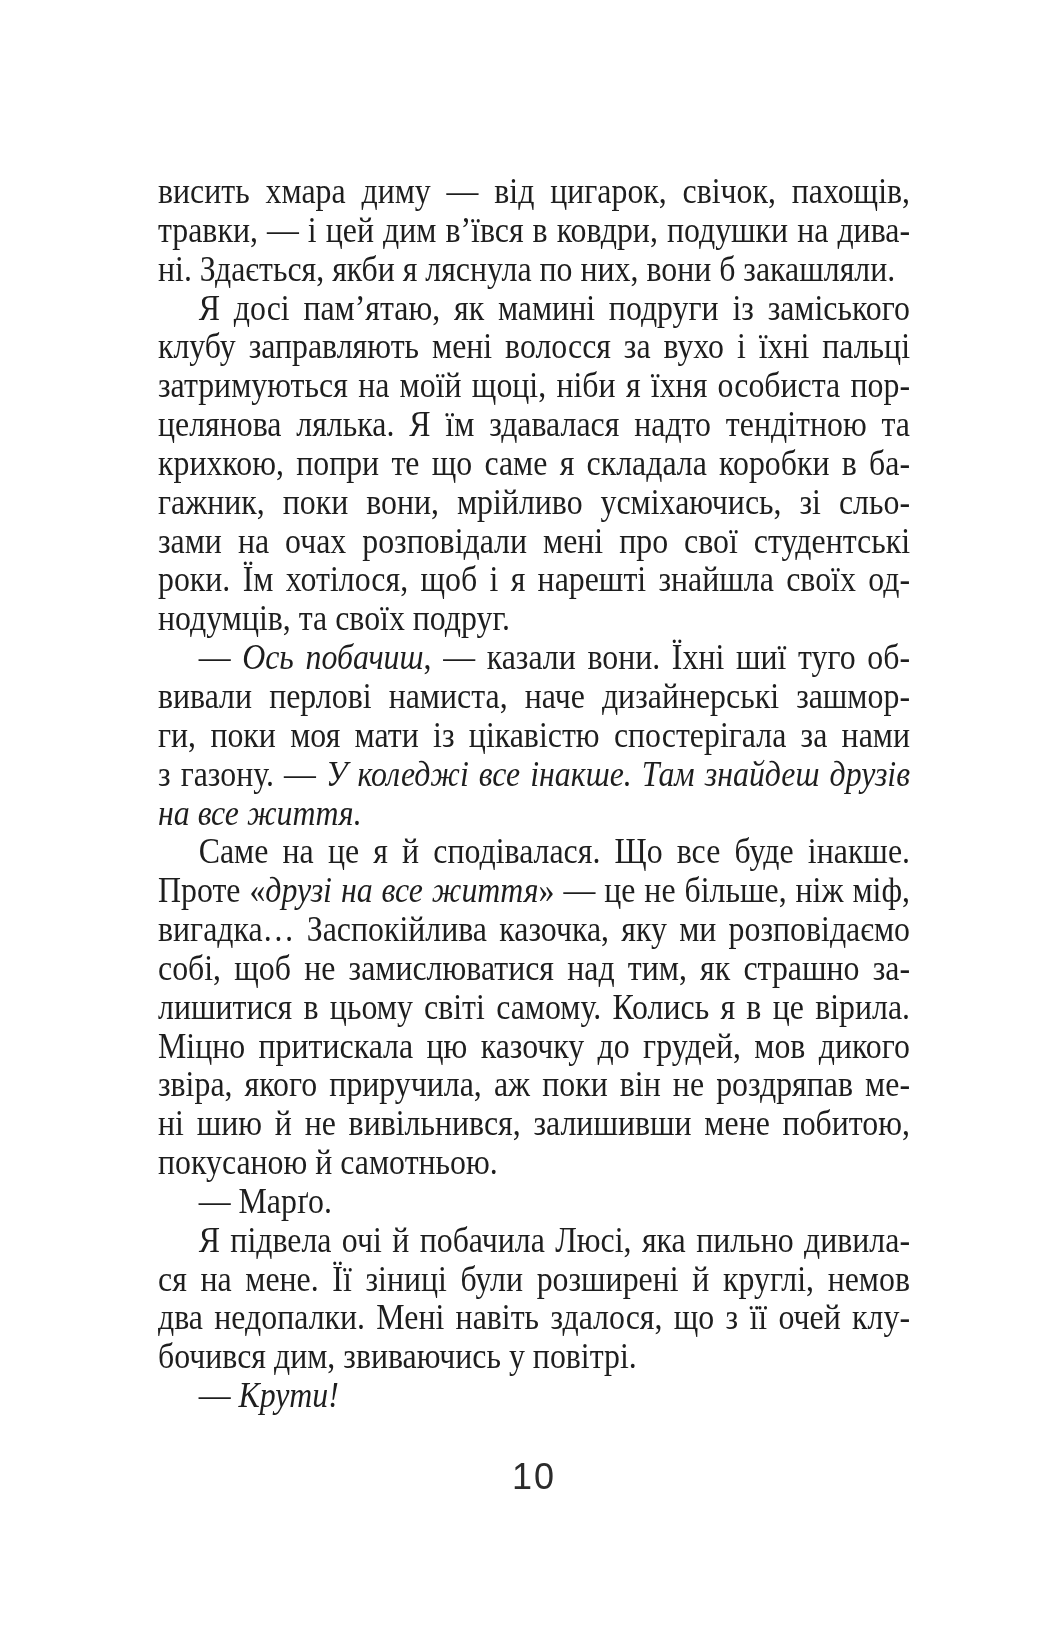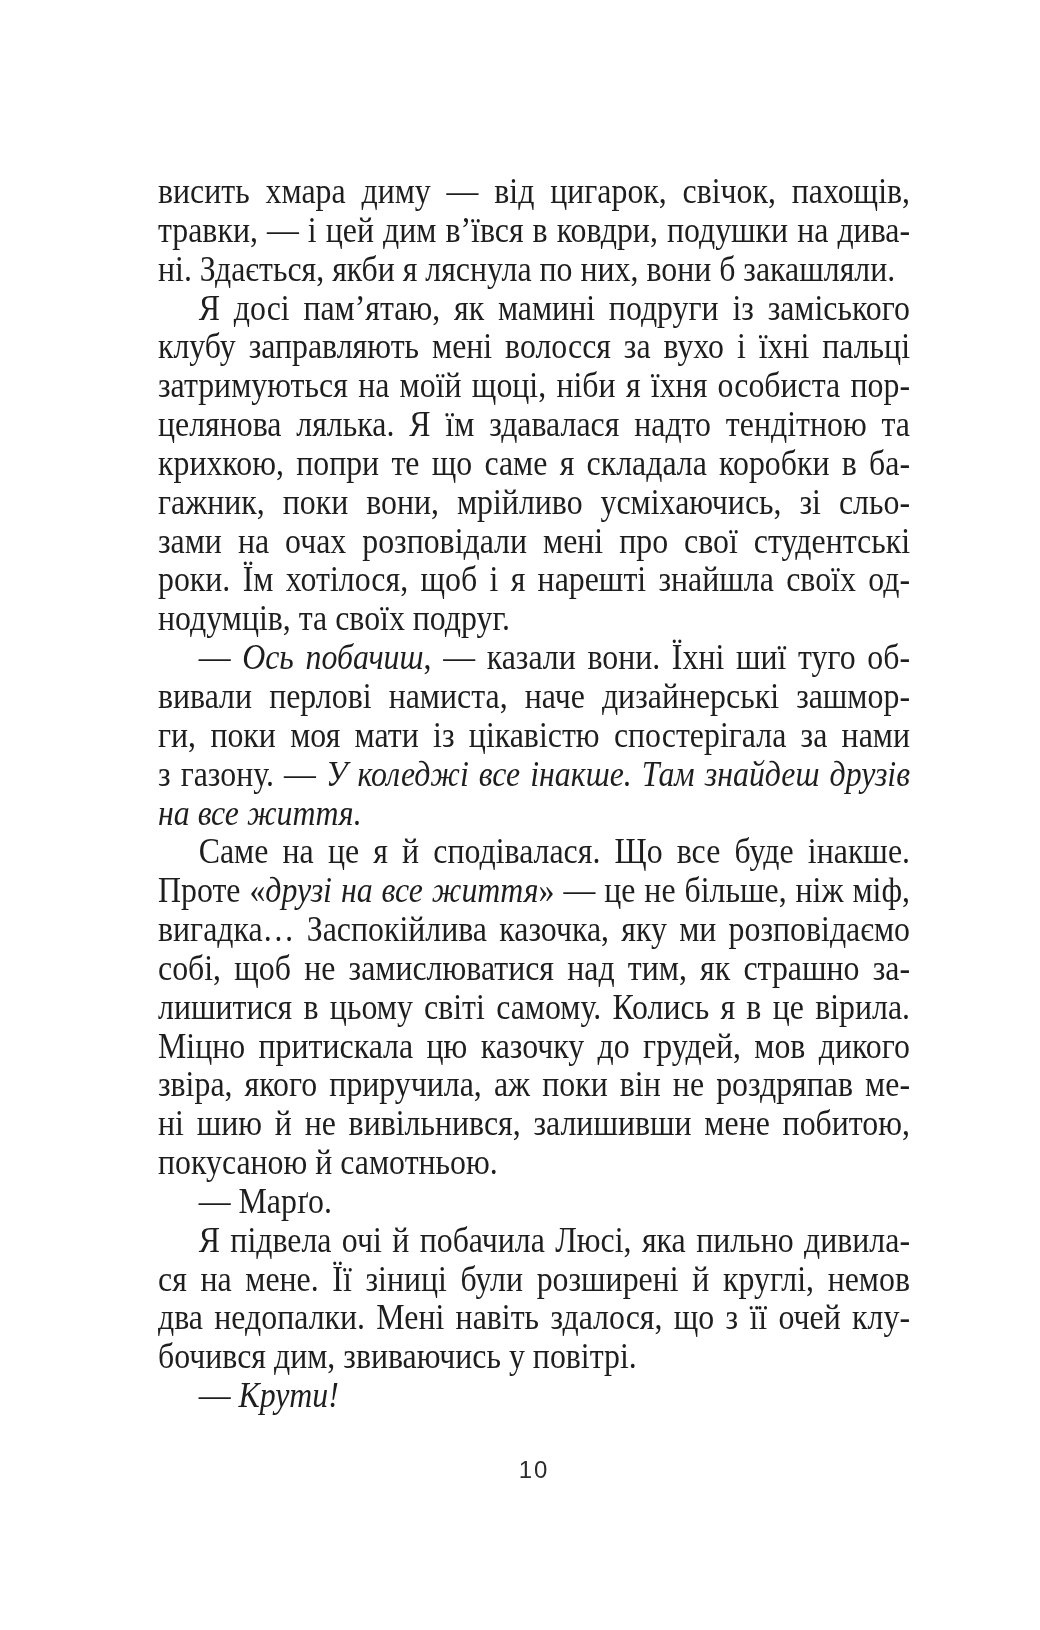--- a/index.html
+++ b/index.html
@@ -37,21 +37,21 @@
   .it{
     font-style:italic;
   }
   .folio{
     position:absolute;
     left:158px;
     top:1456px;
     width:752px;
     text-align:center;
     font-family:"Liberation Sans","DejaVu Sans",sans-serif;
-    font-size:24px;
+    font-size:36px;
     letter-spacing:2px;
     color:#2b2b2b;
   }
 </style>
 </head>
 <body>
 
 <div class="page">
   <div class="text-block">
       <div class="line"><span>висить хмара диму — від цигарок, свічок, пахощів,</span></div>

